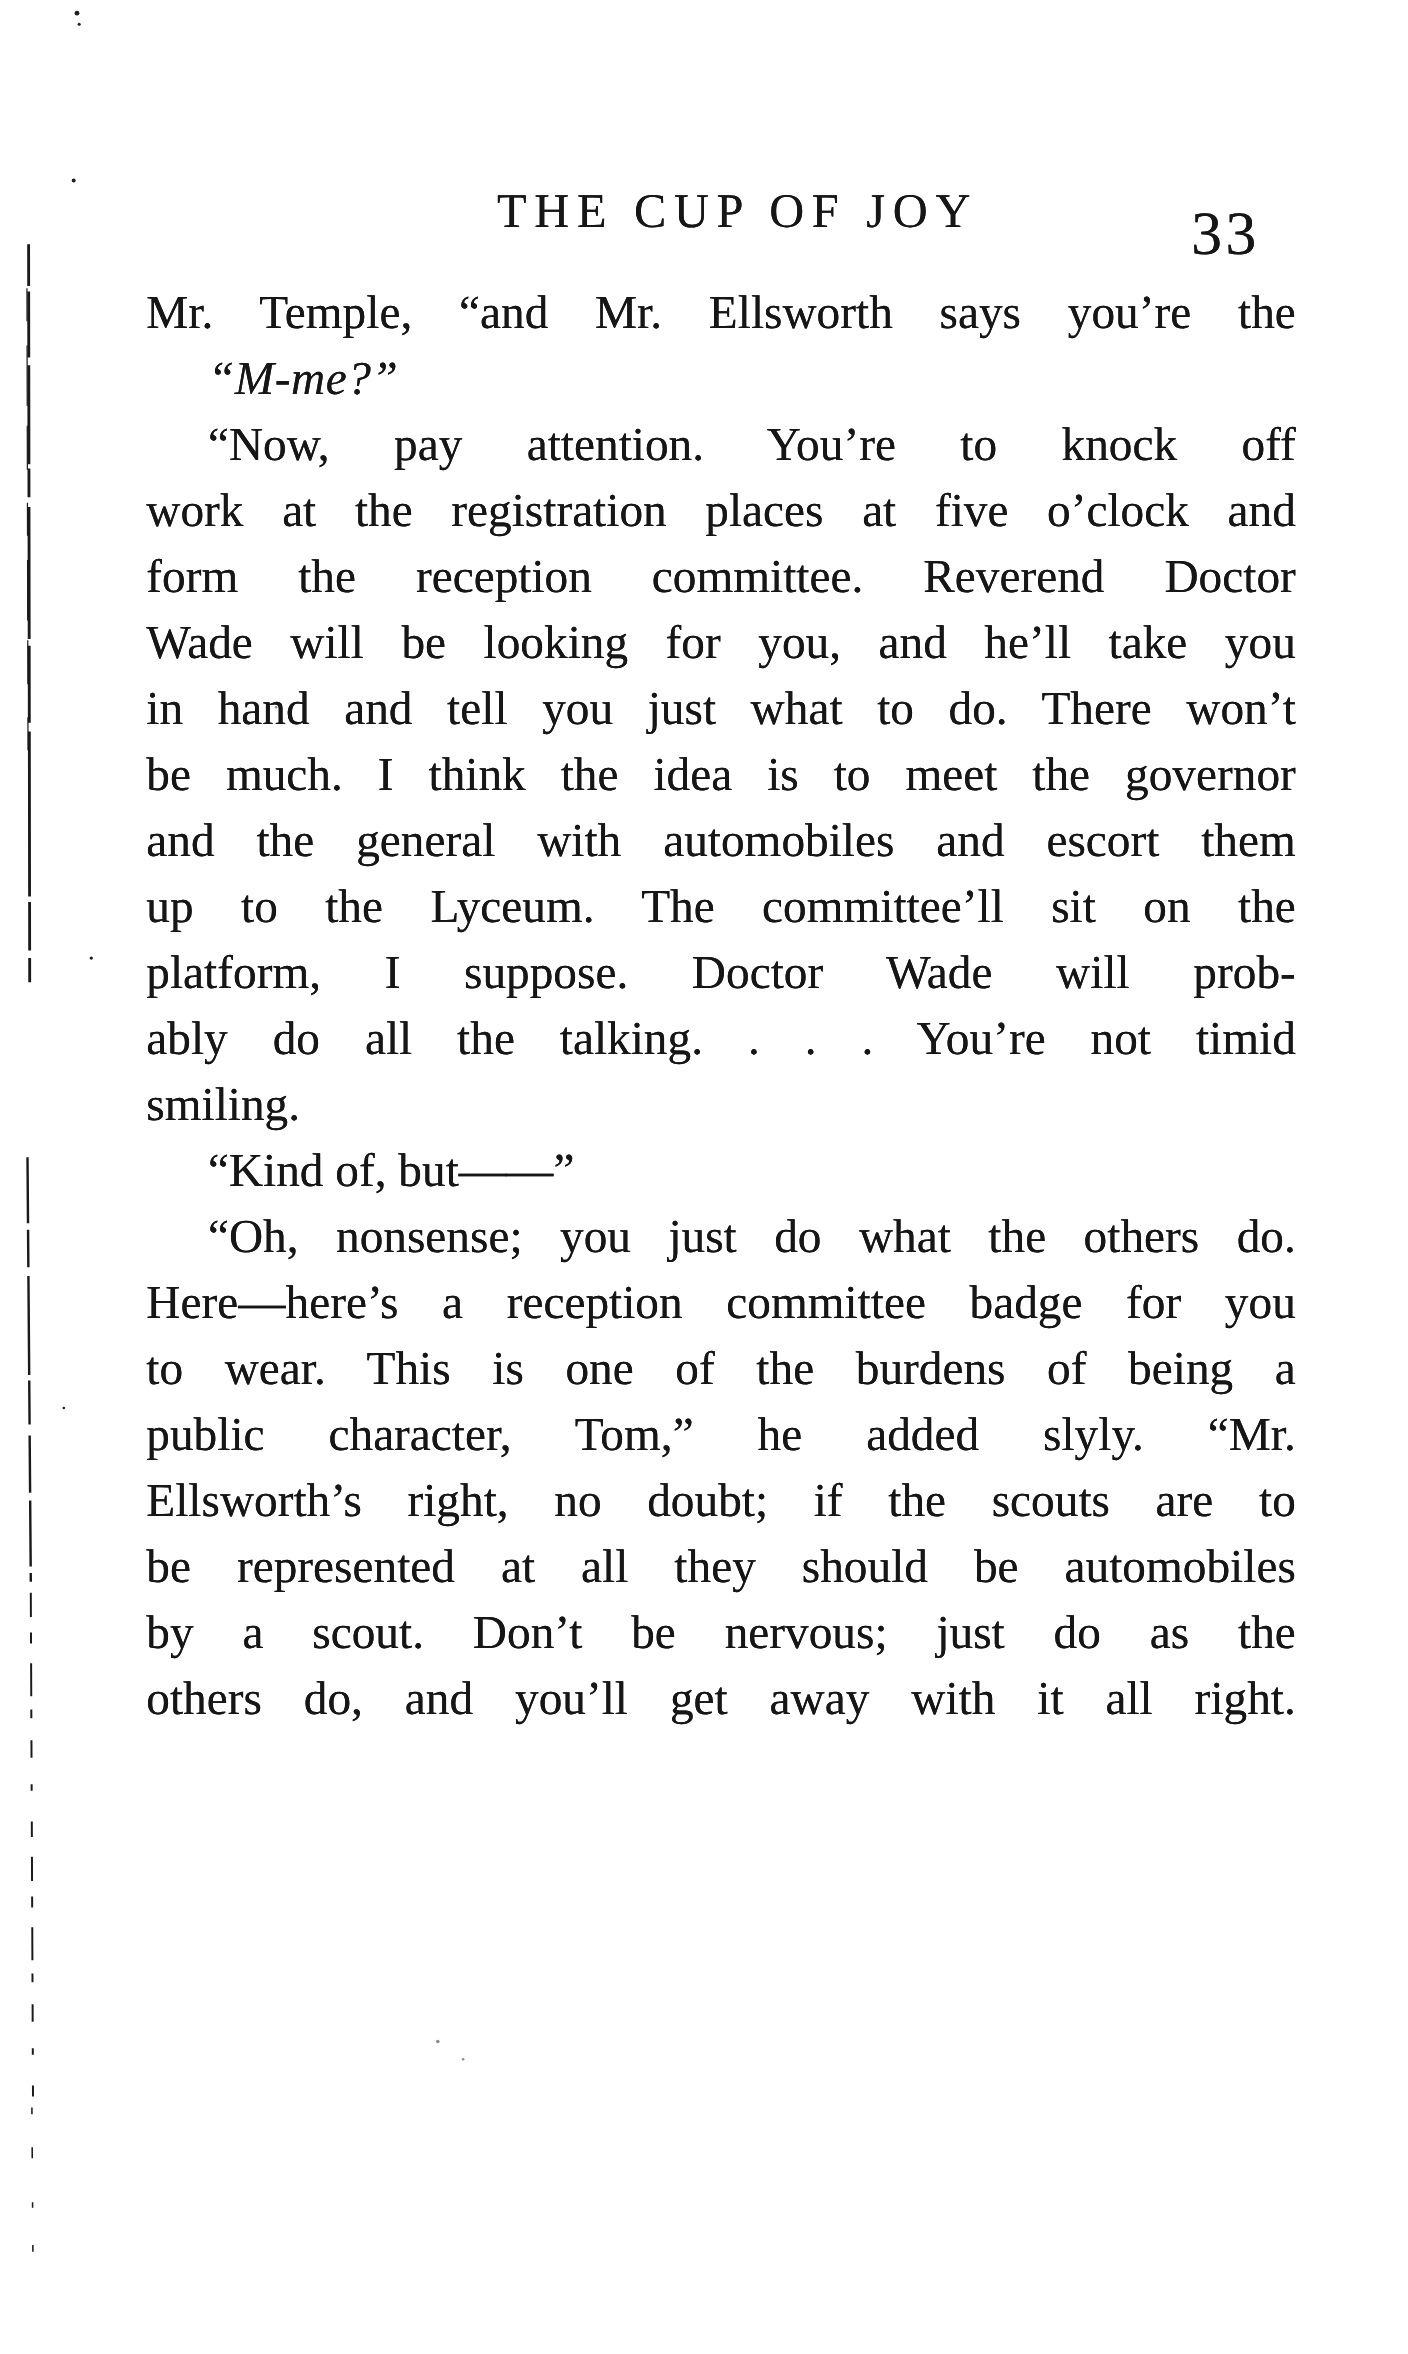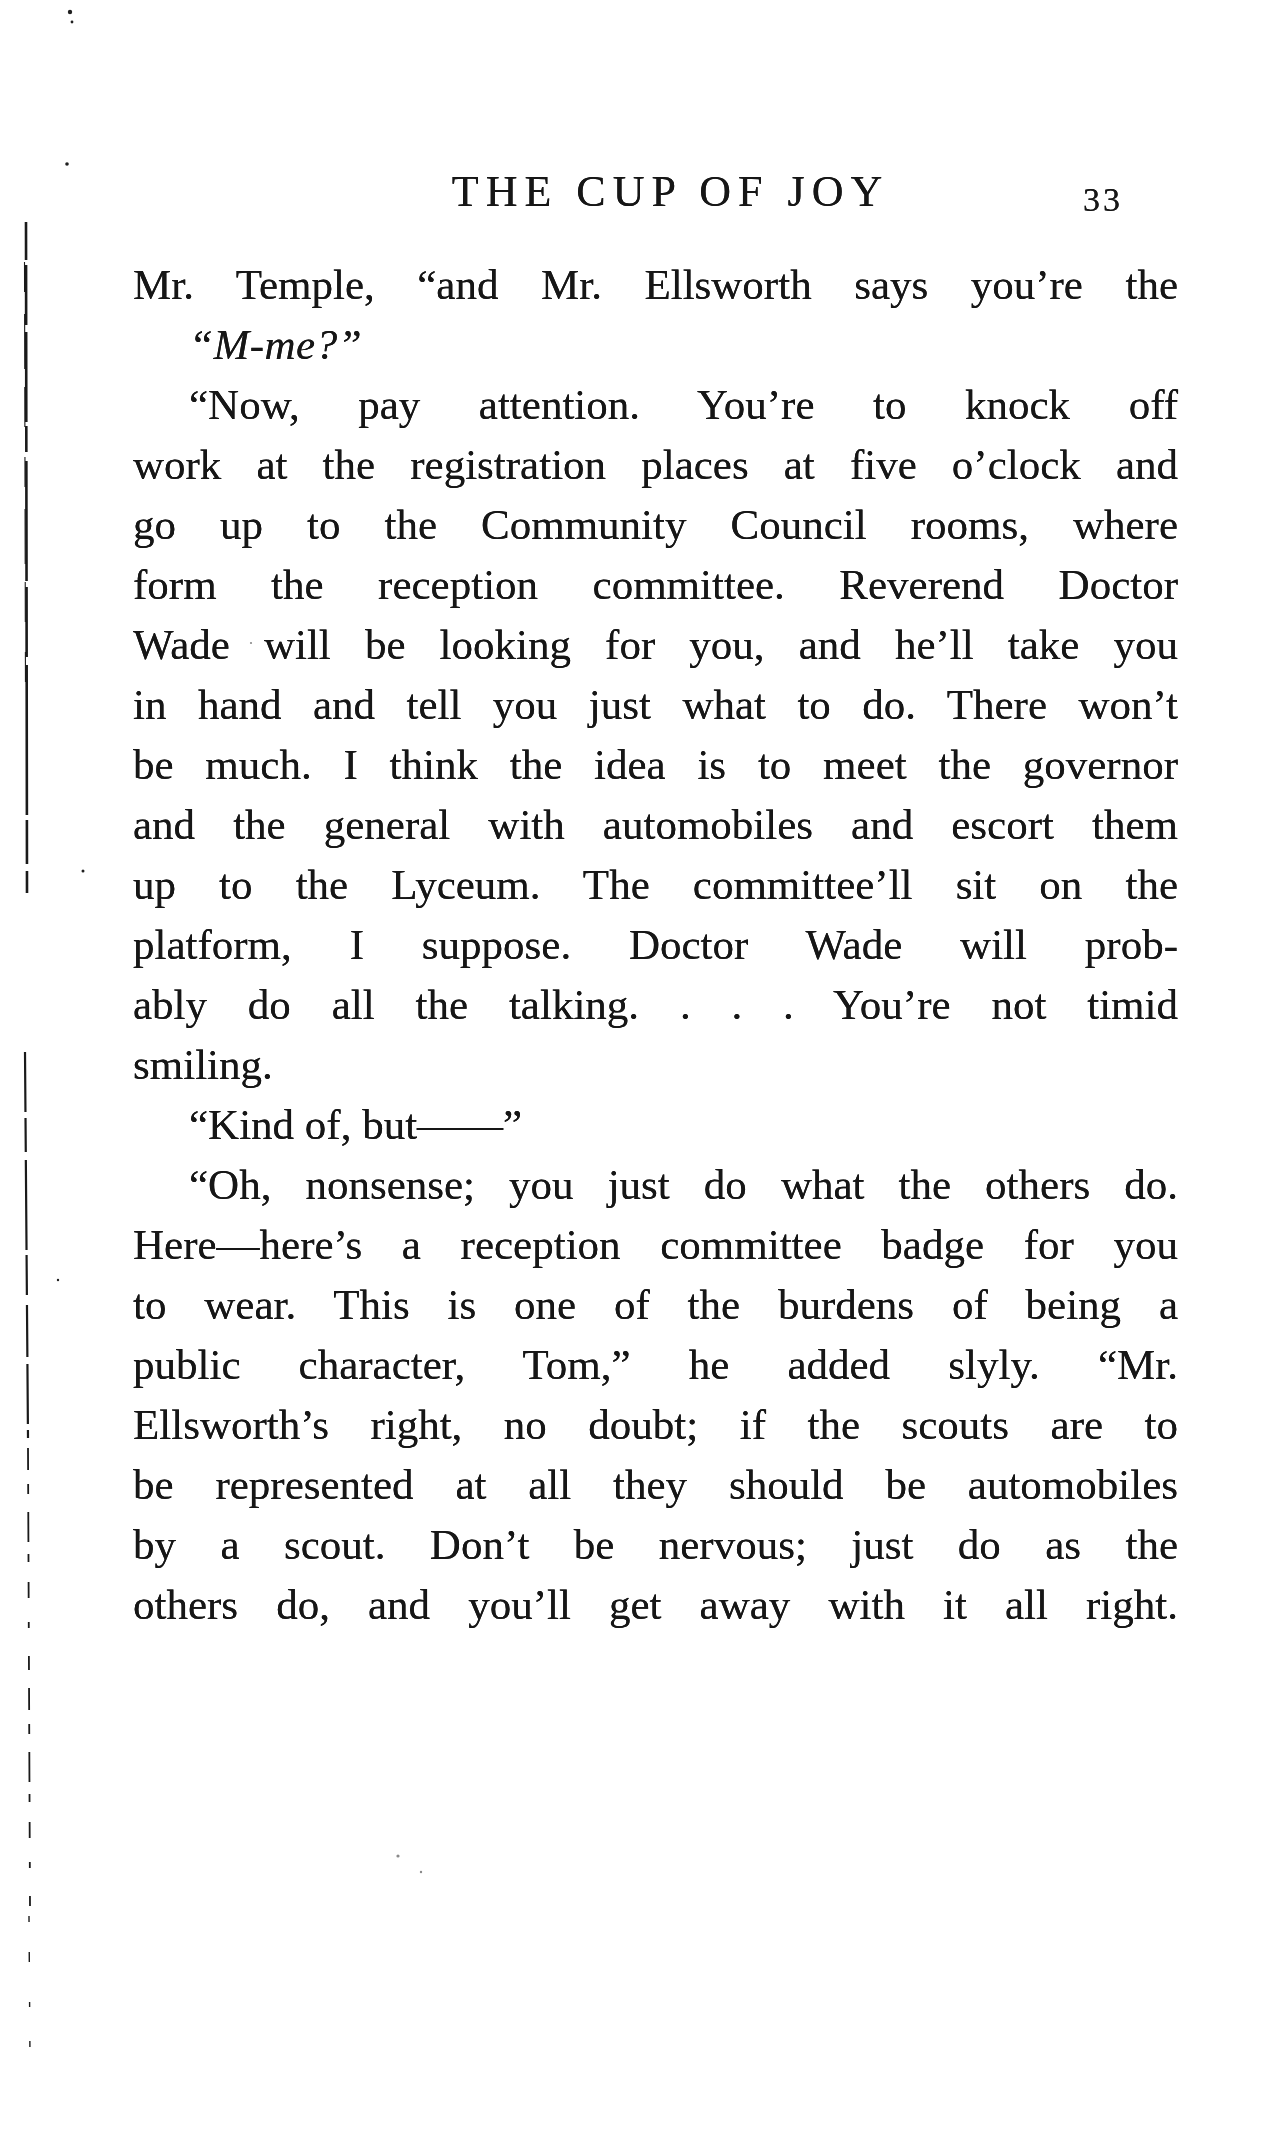--- a/index.html
+++ b/index.html
@@ -20,21 +20,21 @@
     width: 1045px;
     text-align: center;
     font-size: 44px;
     letter-spacing: 7px;
     white-space: nowrap;
   }
   .page-number {
     position: absolute;
     top: 181px;
     left: 1083px;
-    font-size: 34px;
+    font-size: 56px;
     letter-spacing: 3px;
   }
   .body-text {
     position: absolute;
     left: 133px;
     top: 255px;
     width: 1045px;
     font-size: 43px;
     line-height: 60px;
   }
@@ -85,21 +85,20 @@
   <div class="page-number">33</div>
 
   <div class="body-text">
 
     <div class="line">Mr. Temple, “and Mr. Ellsworth says you’re the</div>
 
     <div class="line short indent italic">“M-me?”</div>
 
     <div class="line indent">“Now, pay attention.  You’re to knock off</div>
     <div class="line">work at the registration places at five o’clock and</div>
-    <div class="line">go up to the Community Council rooms, where</div>
     <div class="line">form the reception committee.  Reverend Doctor</div>
     <div class="line">Wade will be looking for you, and he’ll take you</div>
     <div class="line">in hand and tell you just what to do.  There won’t</div>
     <div class="line">be much.  I think the idea is to meet the governor</div>
     <div class="line">and the general with automobiles and escort them</div>
     <div class="line">up to the Lyceum.  The committee’ll sit on the</div>
     <div class="line">platform, I suppose.  Doctor Wade will prob-</div>
     <div class="line">ably do all the talking. . . . You’re not timid</div>
     <div class="line short">smiling.</div>
 

